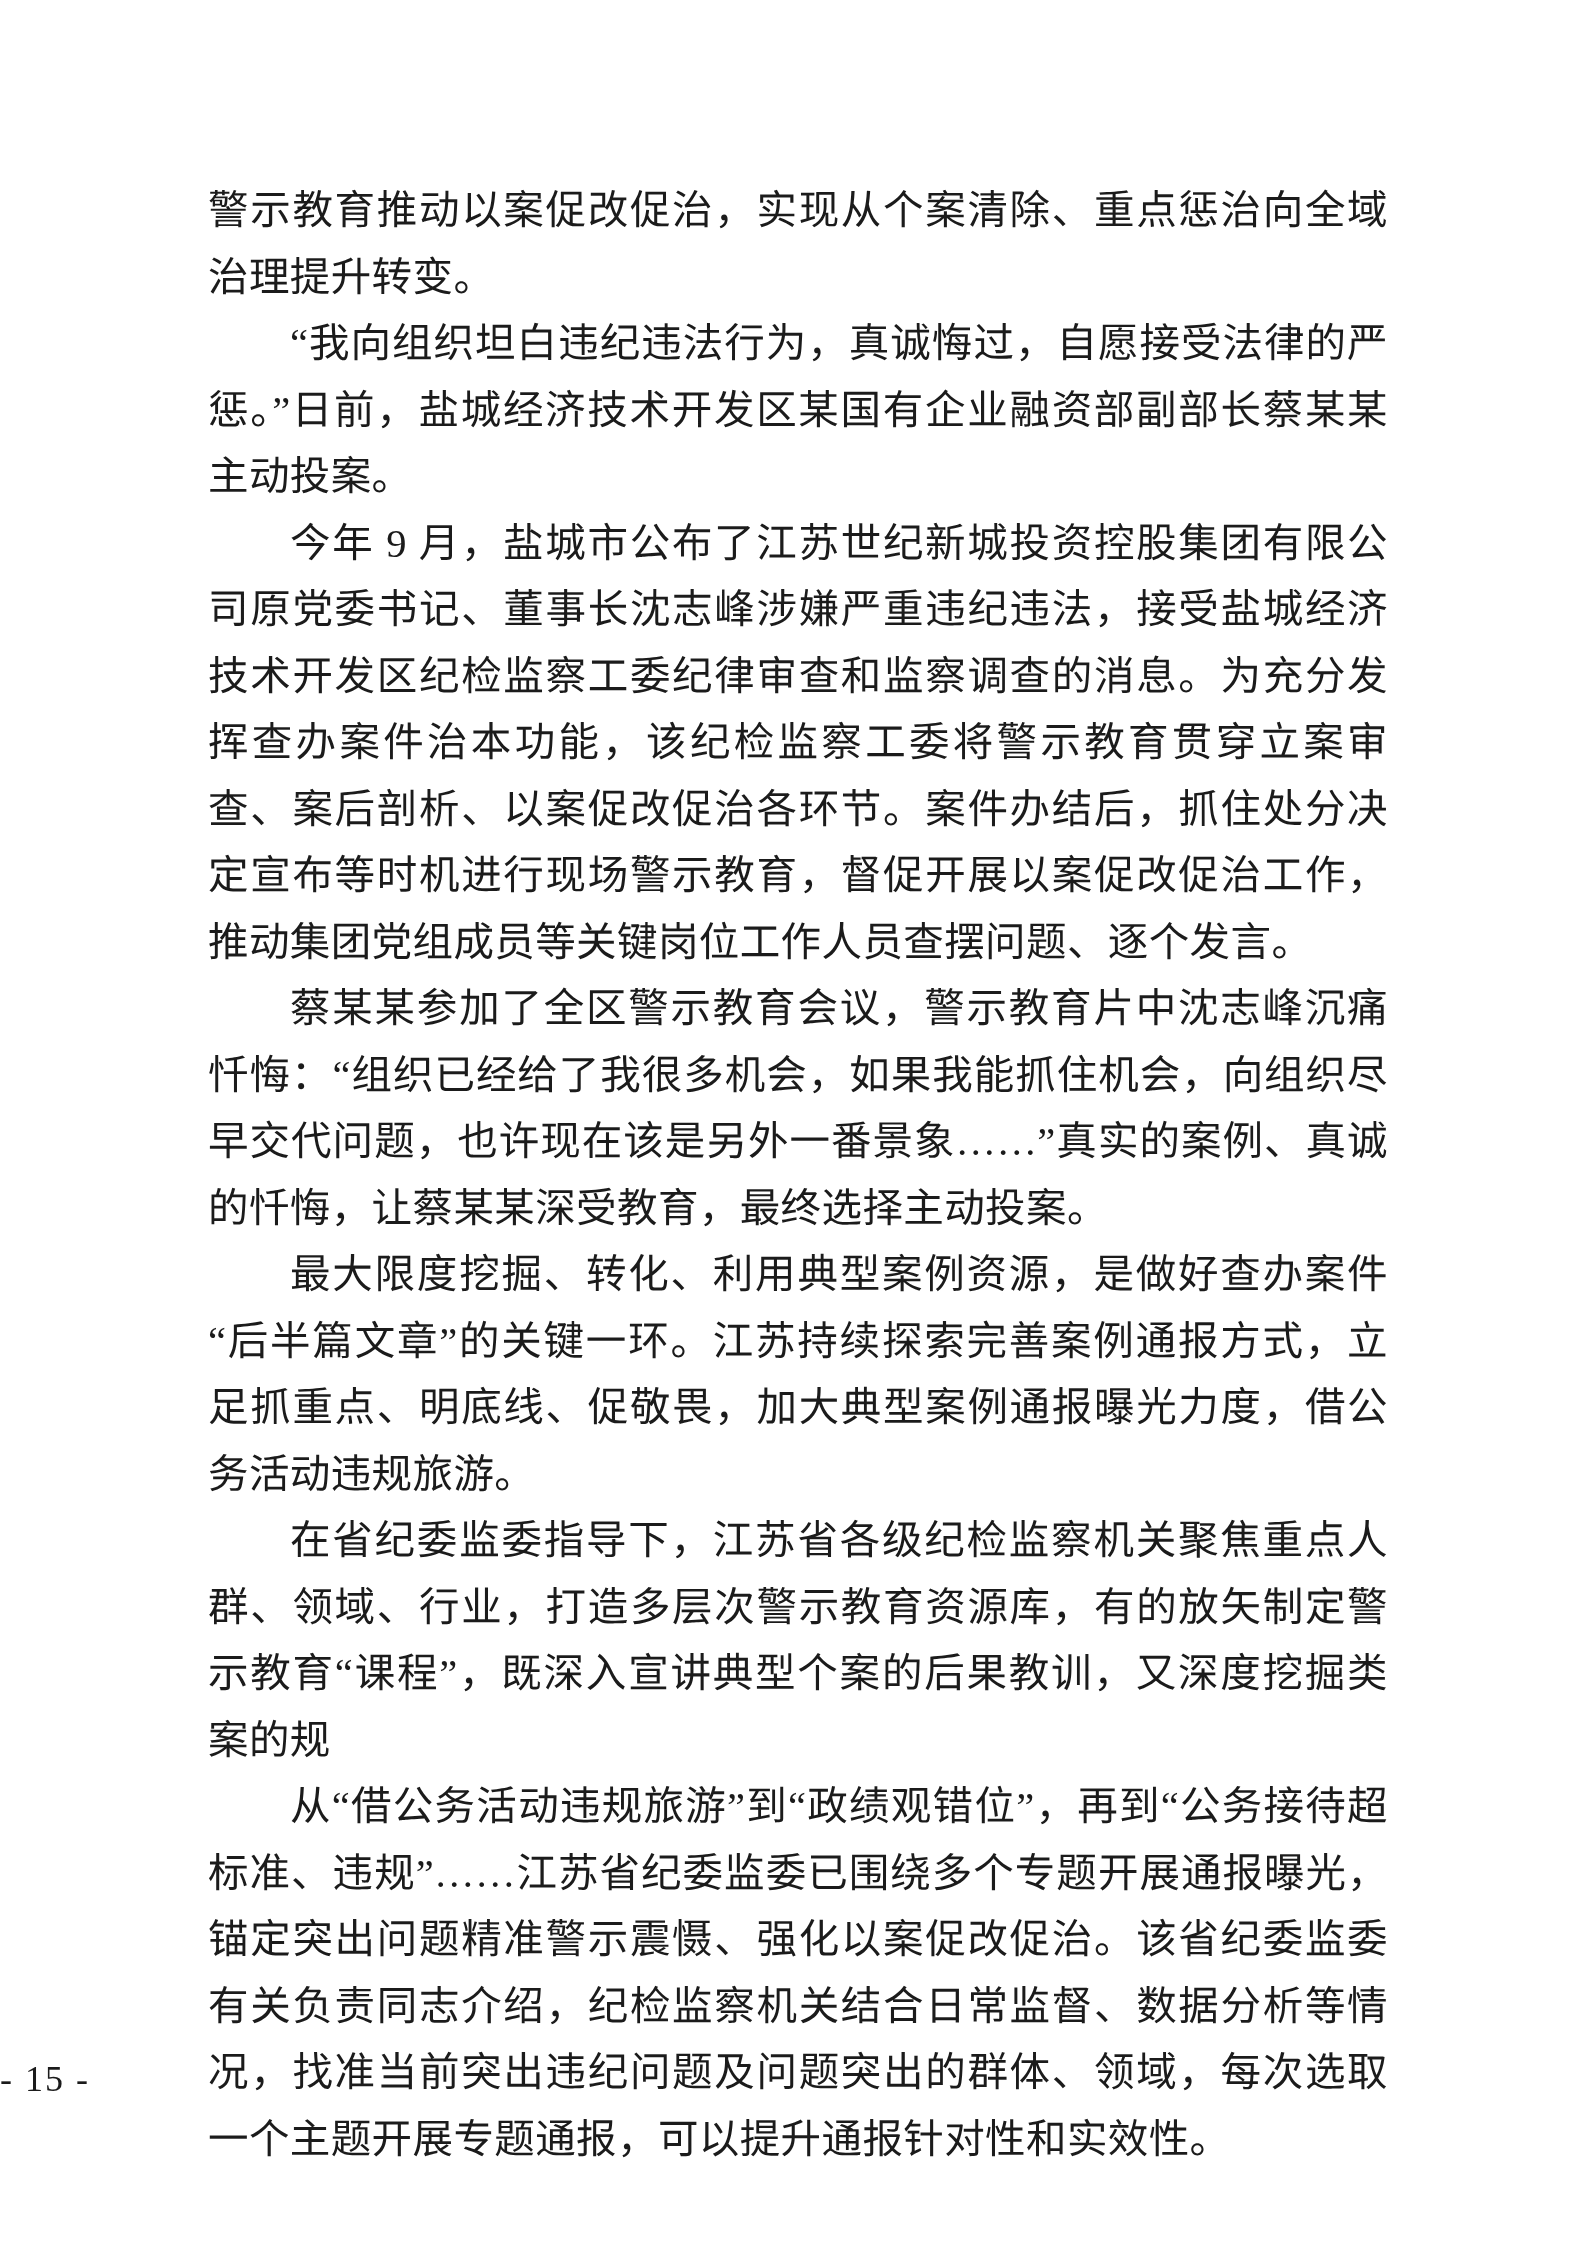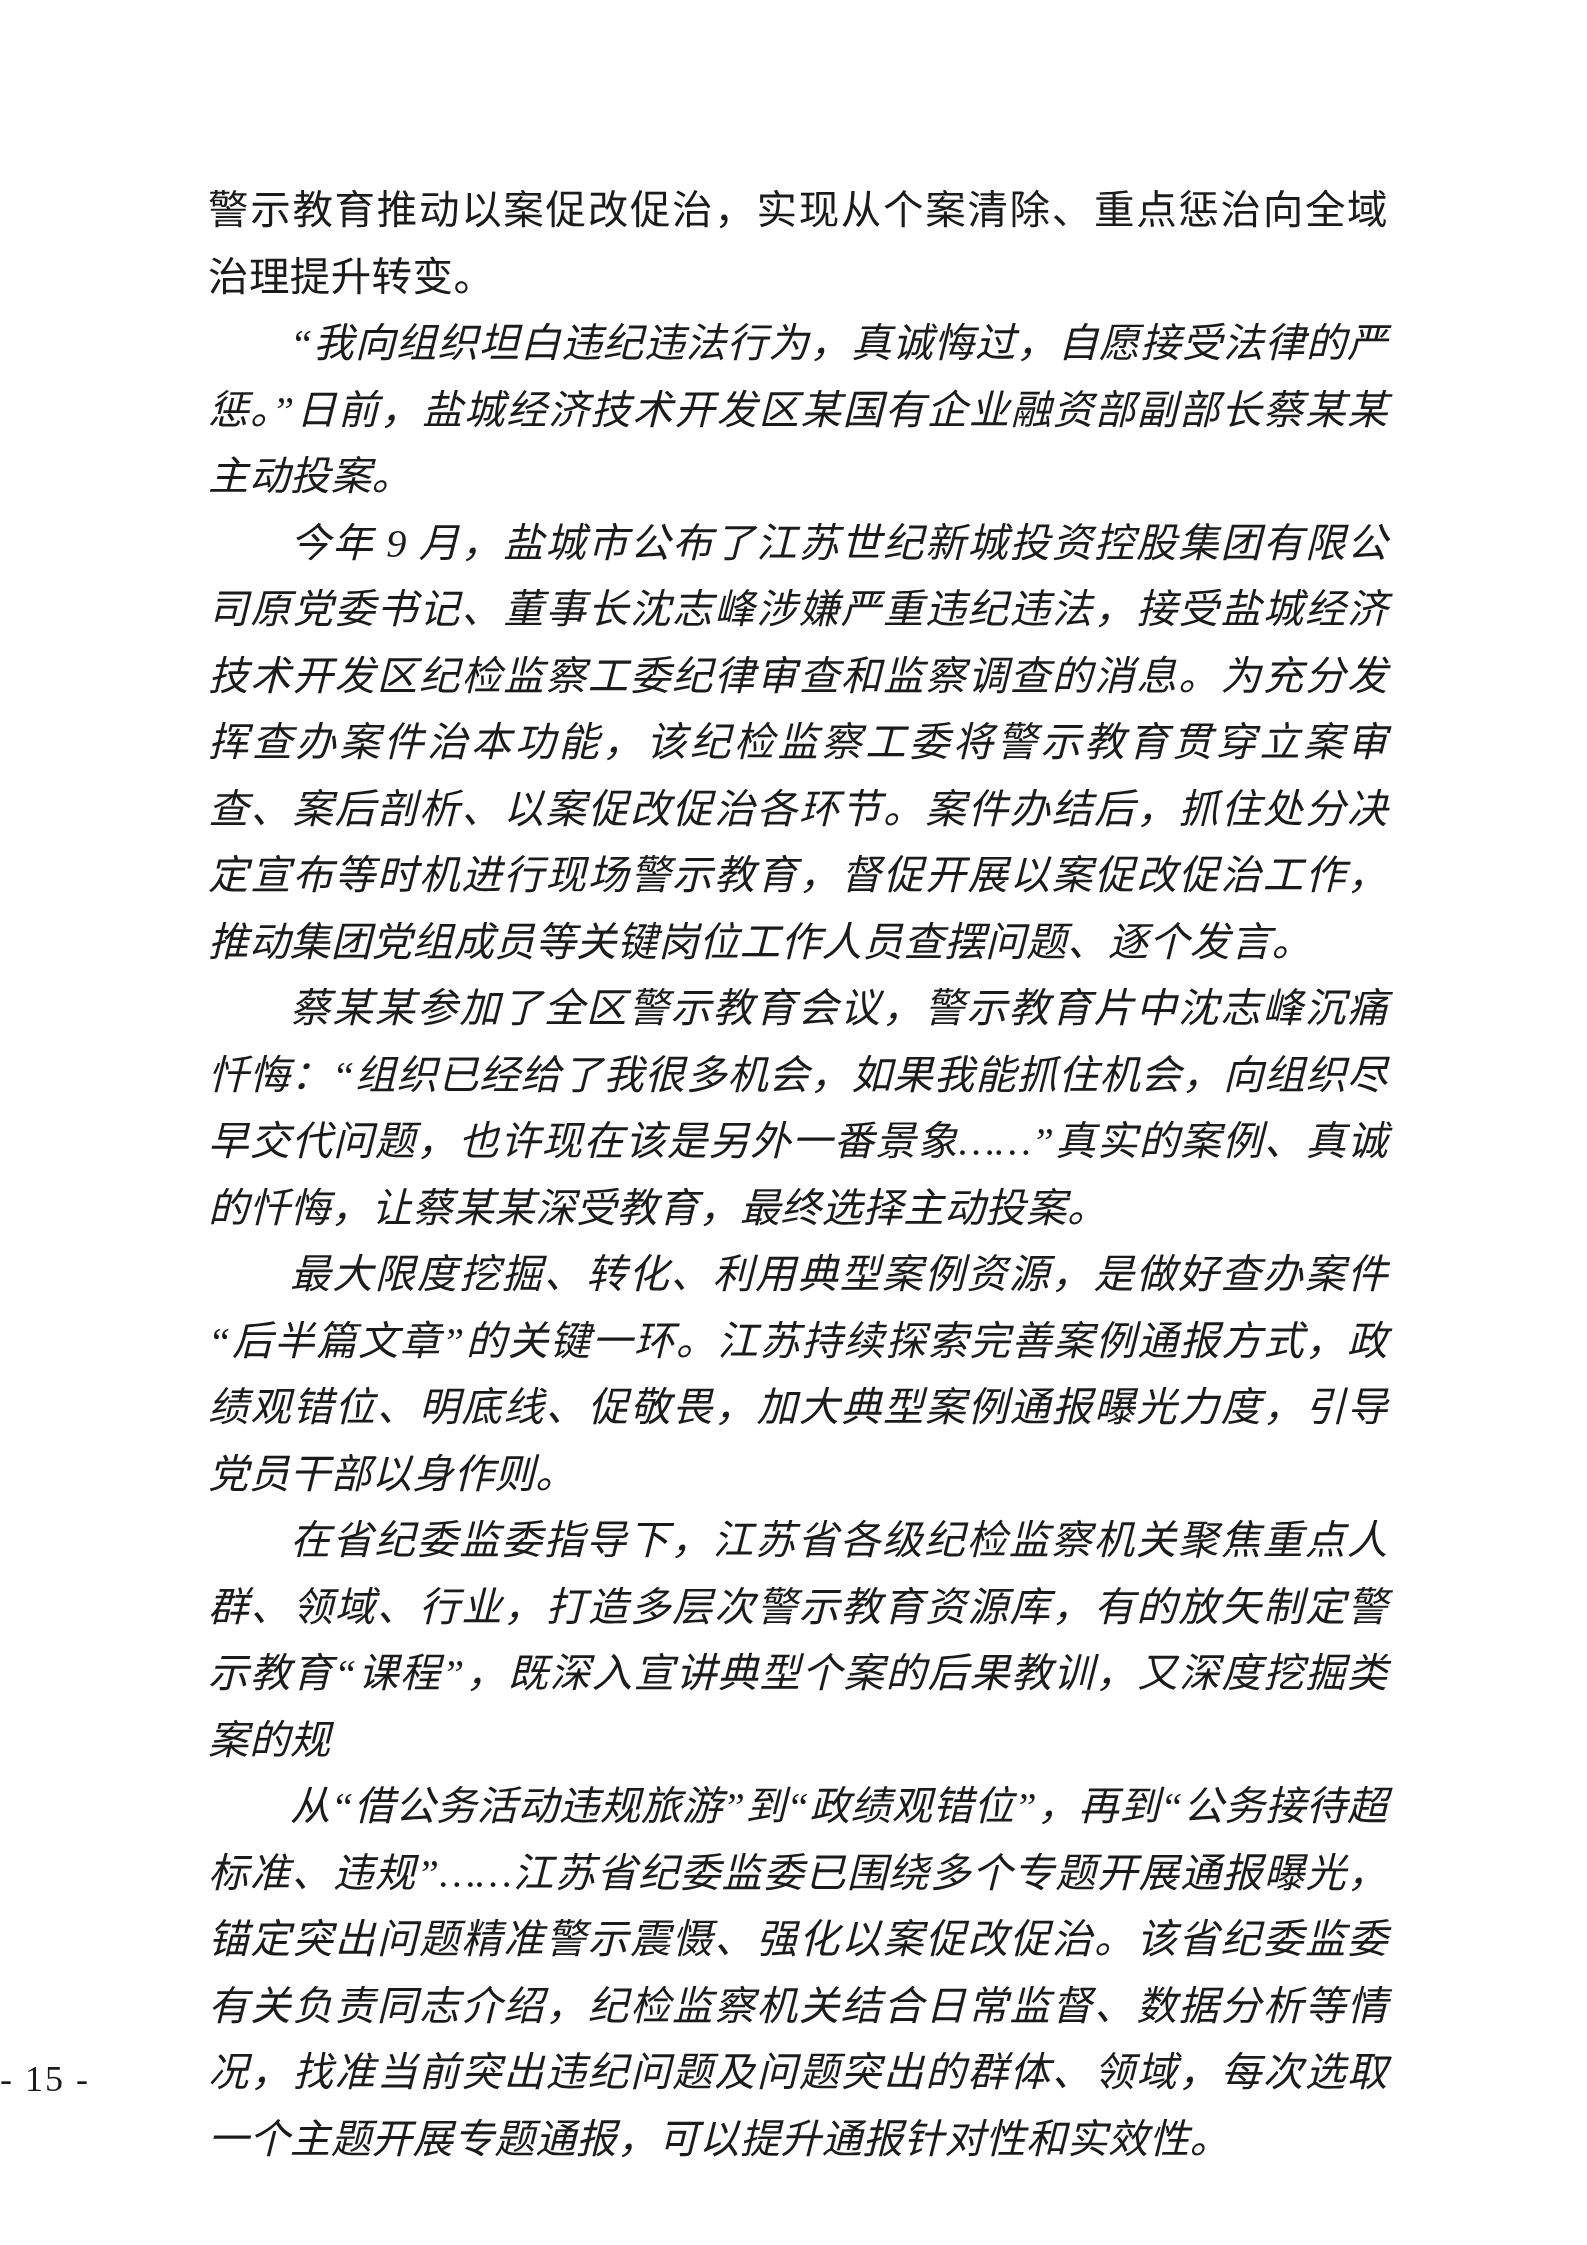--- a/index.html
+++ b/index.html
@@ -34,21 +34,20 @@
     line-height: 66.5px;
     letter-spacing: 0.4px;
     text-align: justify;
     text-justify: inter-ideograph;
     margin: 0 0 0 0;
     text-indent: 0;
     color: #1b1b1b;
   }
   .para.indent {
     text-indent: 82px;
-    font-style: italic;
   }
   .footer {
     position: absolute;
     left: 0;
     top: 2058px;
     width: 1587px;
     text-align: left;
     font-size: 36px;
     color: #1b1b1b;
     letter-spacing: 2px;
@@ -58,20 +57,20 @@
 </head>
 <body>
 
 <div class="page">
 
   <div class="content">
     <p class="para">警示教育推动以案促改促治，实现从个案清除、重点惩治向全域治理提升转变。</p>
     <p class="para indent">“我向组织坦白违纪违法行为，真诚悔过，自愿接受法律的严惩。”日前，盐城经济技术开发区某国有企业融资部副部长蔡某某主动投案。</p>
     <p class="para indent">今年 9 月，盐城市公布了江苏世纪新城投资控股集团有限公司原党委书记、董事长沈志峰涉嫌严重违纪违法，接受盐城经济技术开发区纪检监察工委纪律审查和监察调查的消息。为充分发挥查办案件治本功能，该纪检监察工委将警示教育贯穿立案审查、案后剖析、以案促改促治各环节。案件办结后，抓住处分决定宣布等时机进行现场警示教育，督促开展以案促改促治工作，推动集团党组成员等关键岗位工作人员查摆问题、逐个发言。</p>
     <p class="para indent">蔡某某参加了全区警示教育会议，警示教育片中沈志峰沉痛忏悔：“组织已经给了我很多机会，如果我能抓住机会，向组织尽早交代问题，也许现在该是另外一番景象……”真实的案例、真诚的忏悔，让蔡某某深受教育，最终选择主动投案。</p>
-    <p class="para indent">最大限度挖掘、转化、利用典型案例资源，是做好查办案件“后半篇文章”的关键一环。江苏持续探索完善案例通报方式，政绩观错位、明底线、促敬畏，加大典型案例通报曝光力度，引导党员干部以身作则。</p>
+    <p class="para indent">最大限度挖掘、转化、利用典型案例资源，是做好查办案件“后半篇文章”的关键一环。江苏持续探索完善案例通报方式，立足抓重点、明底线、促敬畏，加大典型案例通报曝光力度，借公务活动违规旅游。</p>
     <p class="para indent">在省纪委监委指导下，江苏省各级纪检监察机关聚焦重点人群、领域、行业，打造多层次警示教育资源库，有的放矢制定警示教育“课程”，既深入宣讲典型个案的后果教训，又深度挖掘类案的规</p>
     <p class="para indent">从“借公务活动违规旅游”到“政绩观错位”，再到“公务接待超标准、违规”……江苏省纪委监委已围绕多个专题开展通报曝光，锚定突出问题精准警示震慑、强化以案促改促治。该省纪委监委有关负责同志介绍，纪检监察机关结合日常监督、数据分析等情况，找准当前突出违纪问题及问题突出的群体、领域，每次选取一个主题开展专题通报，可以提升通报针对性和实效性。</p>
   </div>
 
   <div class="footer">- 15 -</div>
 
 </div>
 
 </body></html>

